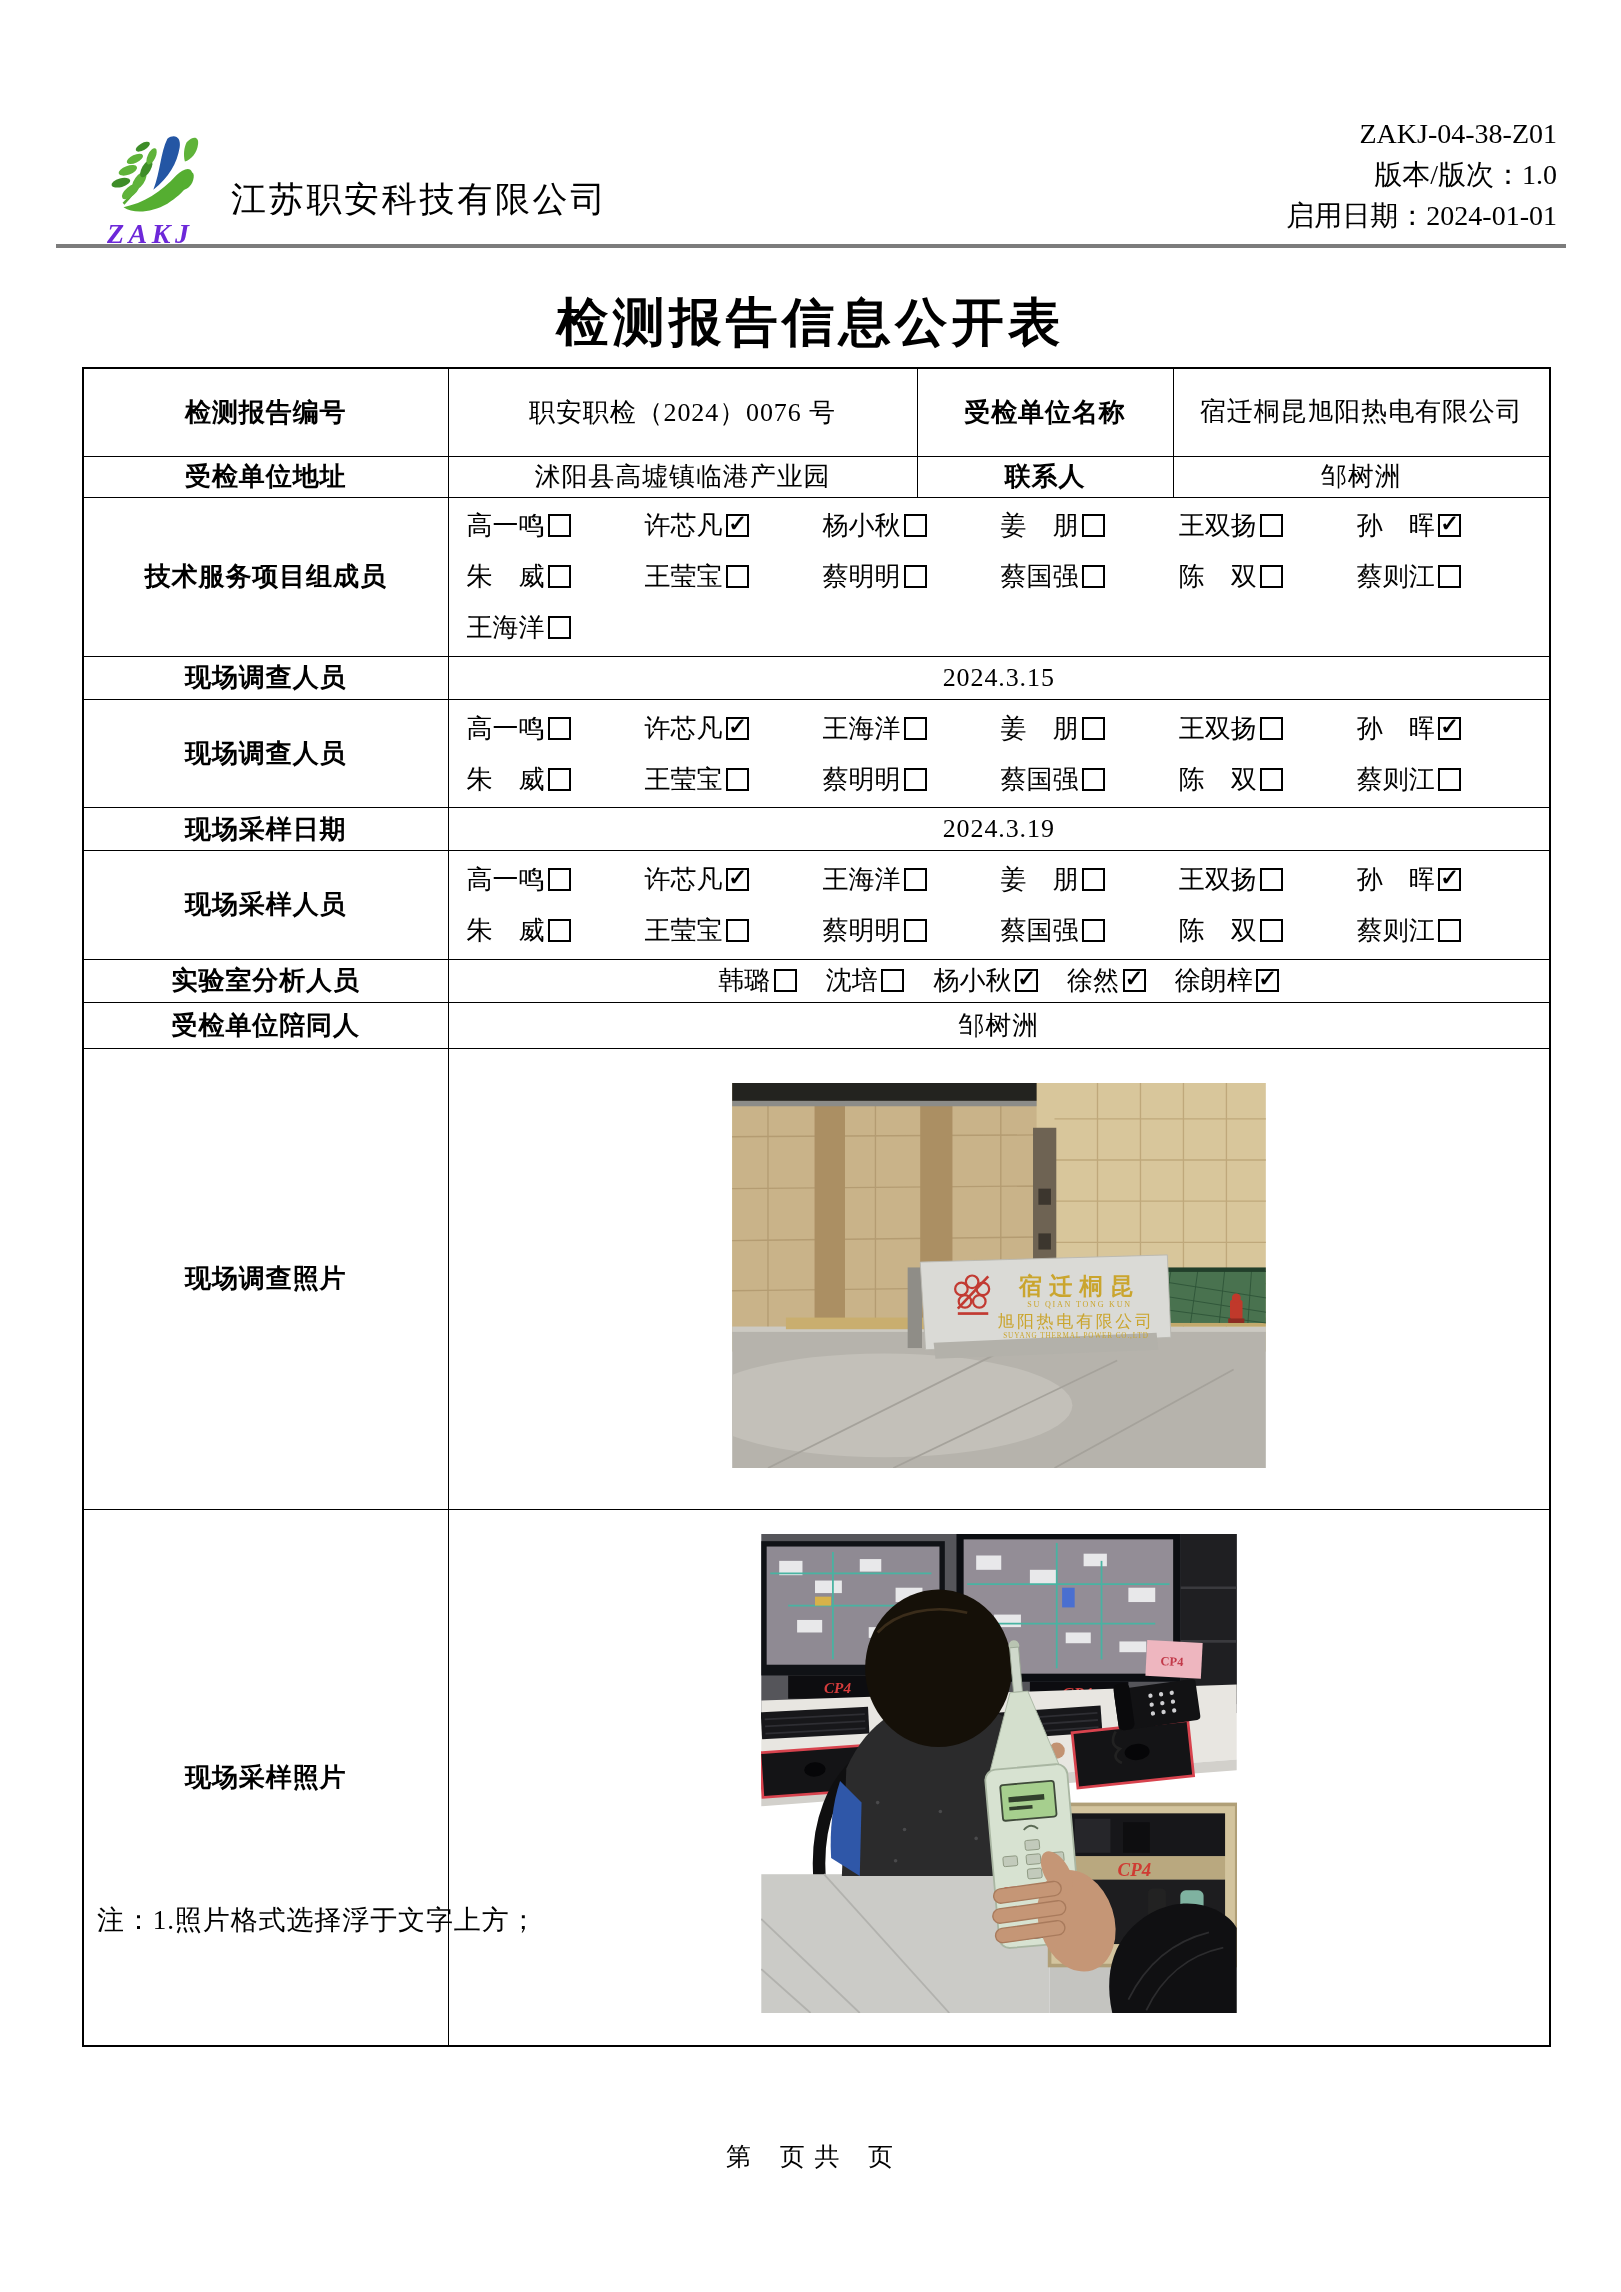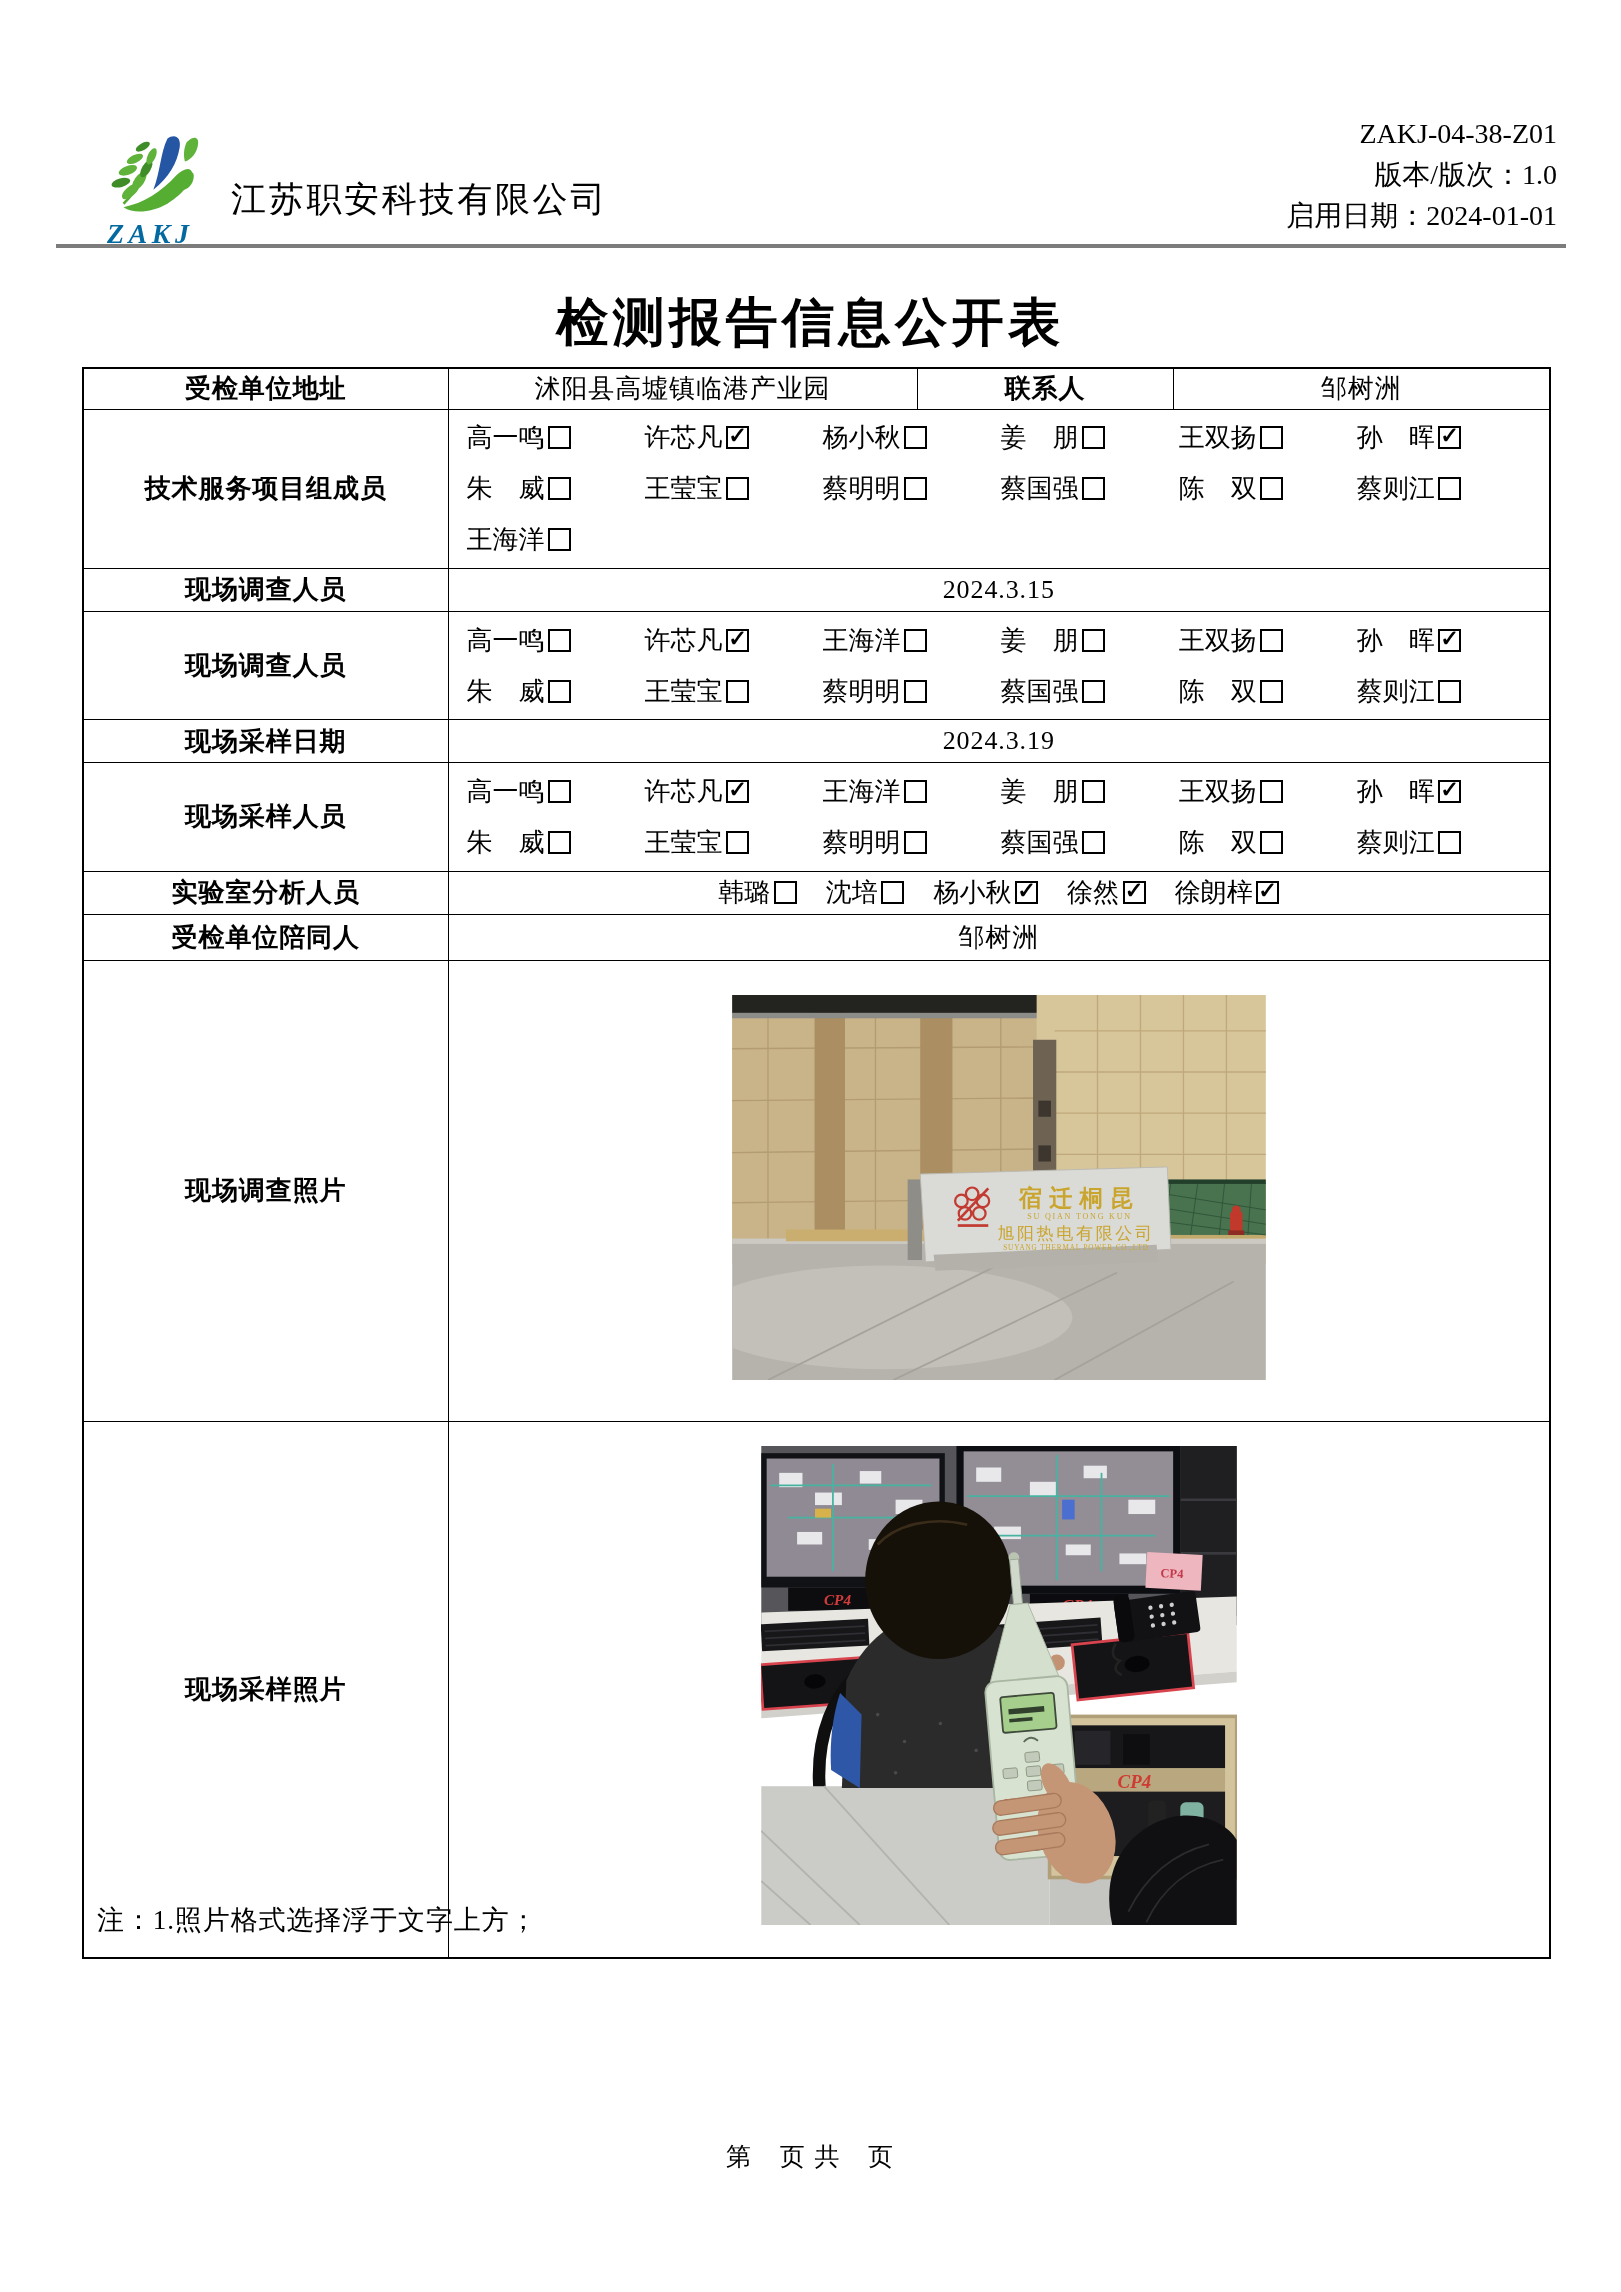--- a/index.html
+++ b/index.html
@@ -2,21 +2,21 @@
 <html style="font-size:14.3px"><head>
 <meta charset="utf-8">
 <style>
   html,body{margin:0;padding:0;background:#fff;}
   .page{position:relative;width:1621px;height:2293px;background:#fff;overflow:hidden;
         font-family:"Liberation Serif","DejaVu Serif",serif;color:#000;}
 
   
   .logo-svg{position:absolute;left:109px;top:130px;}
   .zakj{position:absolute;left:107px;top:218px;font-size:28px;font-weight:bold;font-style:italic;
-        color:#0369a1;letter-spacing:4.5px;}
+        color:#6d28d9;letter-spacing:4.5px;}
   .company{position:absolute;left:231px;top:176px;font-size:35px;letter-spacing:2.7px;}
   .hdr-right{position:absolute;right:64px;top:113px;text-align:right;font-size:28px;line-height:41px;}
   .rule{position:absolute;left:56px;top:244px;width:1510px;height:3.6px;background:#7c7c7c;}
 
   
   .title{position:absolute;left:0;top:288px;width:100%;text-align:center;font-size:52px;
          font-weight:bold;letter-spacing:4.5px;margin:0;}
 
   
   table.form{position:absolute;left:82px;top:367px;width:1468px;border-collapse:collapse;
@@ -75,20 +75,26 @@
 
   <table class="form">
     <colgroup>
         <col style="width:365px">
         <col style="width:469px">
         <col style="width:256px">
         <col style="width:377px">
       </colgroup>
 
     <tbody>
+        <tr class="hr1">
+      <td class="lbl">检测报告编号</td>
+      <td class="val">职安职检（2024）0076 号</td>
+      <td class="lbl">受检单位名称</td>
+      <td class="val wrapcell">宿迁桐昆旭阳热电有限公司</td>
+    </tr>
 
     <tr class="hr2">
       <td class="lbl">受检单位地址</td>
       <td class="val">沭阳县高墟镇临港产业园</td>
       <td class="lbl">联系人</td>
       <td class="val">邹树洲</td>
     </tr>
 
     <tr class="hr3">
       <td class="lbl">技术服务项目组成员</td>

